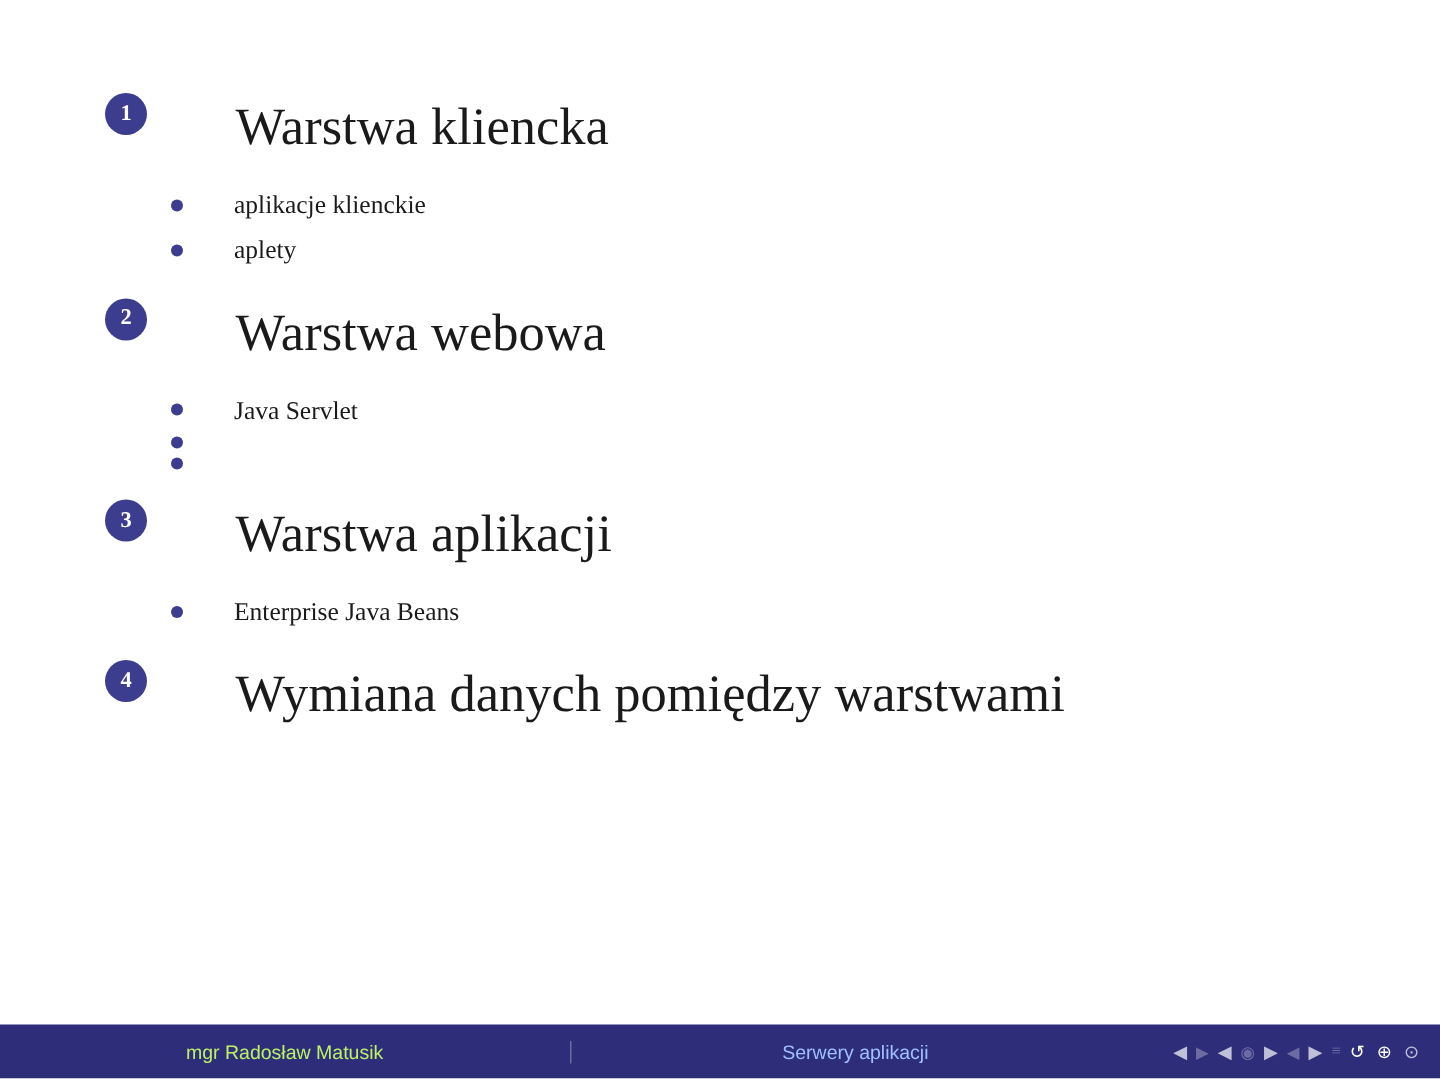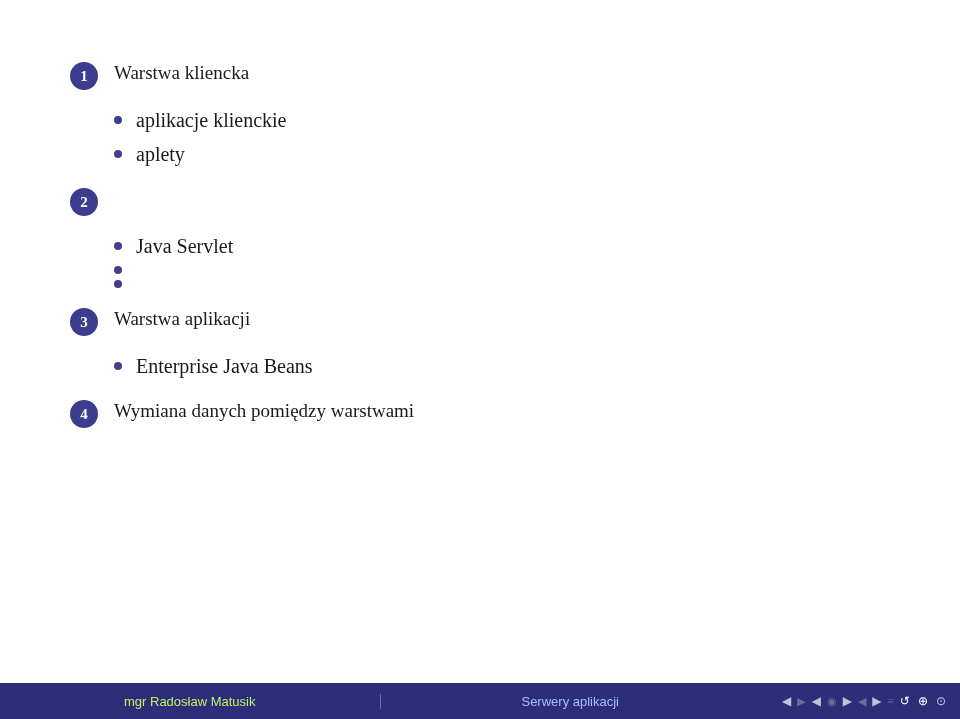--- a/index.html
+++ b/index.html
@@ -52,40 +52,42 @@
       background: #3d3d8f;
       color: #ffffff;
       font-size: 15px;
       font-weight: bold;
       margin-right: 16px;
       flex-shrink: 0;
       margin-top: 2px;
     }
 
     .main-item-text {
-      font-size: 19px;
+      font-size: 35px;
       color: #1a1a1a;
+      margin-left: 43px;
     }
 
     .sub-list {
       list-style: none;
       margin-top: 6px;
       margin-left: 44px;
       display: flex;
       flex-direction: column;
       gap: 2px;
     }
 
     .sub-item {
       display: flex;
       align-items: center;
-      font-size: 20px;
+      font-size: 17px;
       color: #1a1a1a;
       margin-bottom: 4px;
       line-height: 1.4;
+      gap: 20px;
     }
 
     .bullet-dot {
       display: inline-block;
       width: 8px;
       height: 8px;
       border-radius: 50%;
       background: #3d3d8f;
       margin-right: 14px;
       flex-shrink: 0;
@@ -173,20 +175,21 @@
         <li class="sub-item">
           <span class="bullet-dot"></span>
           <span>aplety</span>
         </li>
       </ul>
     </li>
 
     <li class="item-group">
       <div class="main-item">
         <span class="number-badge">2</span>
+        <span class="main-item-text">Warstwa webowa</span>
       </div>
       <ul class="sub-list">
         <li class="sub-item">
           <span class="bullet-dot"></span>
           <span>Java Servlet</span>
         </li>
         <li class="sub-item">
           <span class="bullet-dot"></span>
         </li>
         <li class="sub-item">

